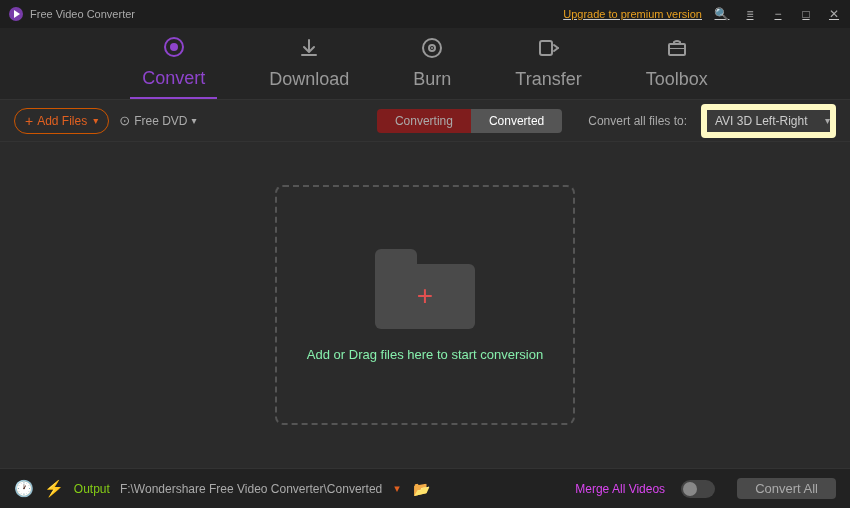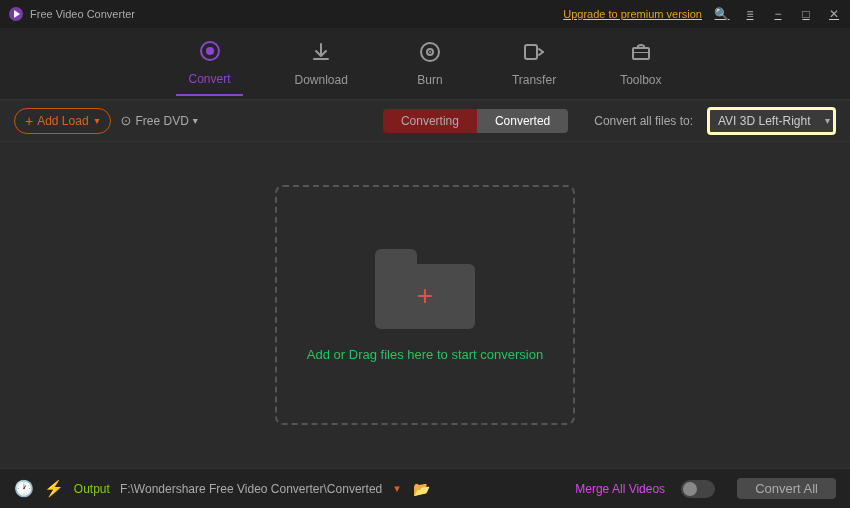--- a/index.html
+++ b/index.html
@@ -75,21 +75,21 @@
       gap: 4px;
       cursor: pointer;
       padding: 8px 12px;
       min-width: 60px;
     }
     .nav-item .nav-icon {
       font-size: 22px;
       color: #999;
     }
     .nav-item .nav-label {
-      font-size: 12px;
+      font-size: 18px;
       color: #999;
     }
     .nav-item.active .nav-icon { color: #8e44cc; }
     .nav-item.active .nav-label { color: #8e44cc; }
     .nav-item.active {
       border-bottom: 2px solid #8e44cc;
     }
 
     
     #toolbar {
@@ -151,21 +151,21 @@
 
     .convert-all-label {
       font-size: 12px;
       color: #aaa;
       margin-left: 16px;
       white-space: nowrap;
     }
     .format-select {
       background: #3a3a3a;
       color: #ccc;
-      border: 3px solid #fef9c3;
+      border: 6px solid #fef9c3;
       border-radius: 4px;
       padding: 4px 8px;
       font-size: 12px;
       cursor: pointer;
       margin-left: 4px;
       appearance: none;
       -webkit-appearance: none;
     }
     .format-select-wrap {
       display: flex;
@@ -238,21 +238,21 @@
       left: 50%;
       transform: translate(-50%, 50%);
       color: #e05050;
       font-size: 28px;
       font-weight: 300;
       line-height: 1;
     }
 
     #drop-label {
       font-size: 13px;
-      color: #22c55e;
+      color: #86efac;
       text-align: center;
     }
 
     
     #status-bar {
       background: #222;
       height: 40px;
       display: flex;
       align-items: center;
       padding: 0 14px;
@@ -388,21 +388,21 @@
         <path d="M8 7 L8 5 Q11 3 14 5 L14 7" fill="none" stroke="#999" stroke-width="2"></path>
       </svg>
     </span>
     <span class="nav-label">Toolbox</span>
   </div>
 </div>
 
 <div id="toolbar">
   <button class="add-files-btn">
     <span class="plus">+</span>
-    <span>Add Load</span>
+    <span>Add Files</span>
     <span class="dropdown-arrow">▾</span>
   </button>
   <button class="load-dvd-btn">
     <span class="dvd-icon">⊙</span>
     <span>Free DVD</span>
     <span class="dropdown-arrow">▾</span>
   </button>
 
   <div class="toolbar-spacer"></div>
 

